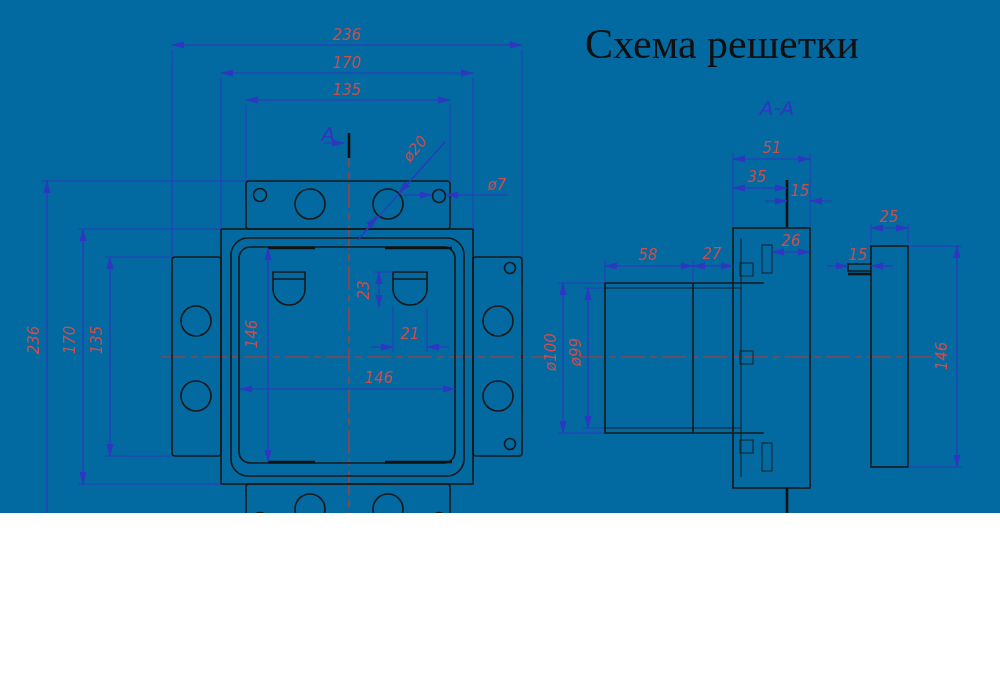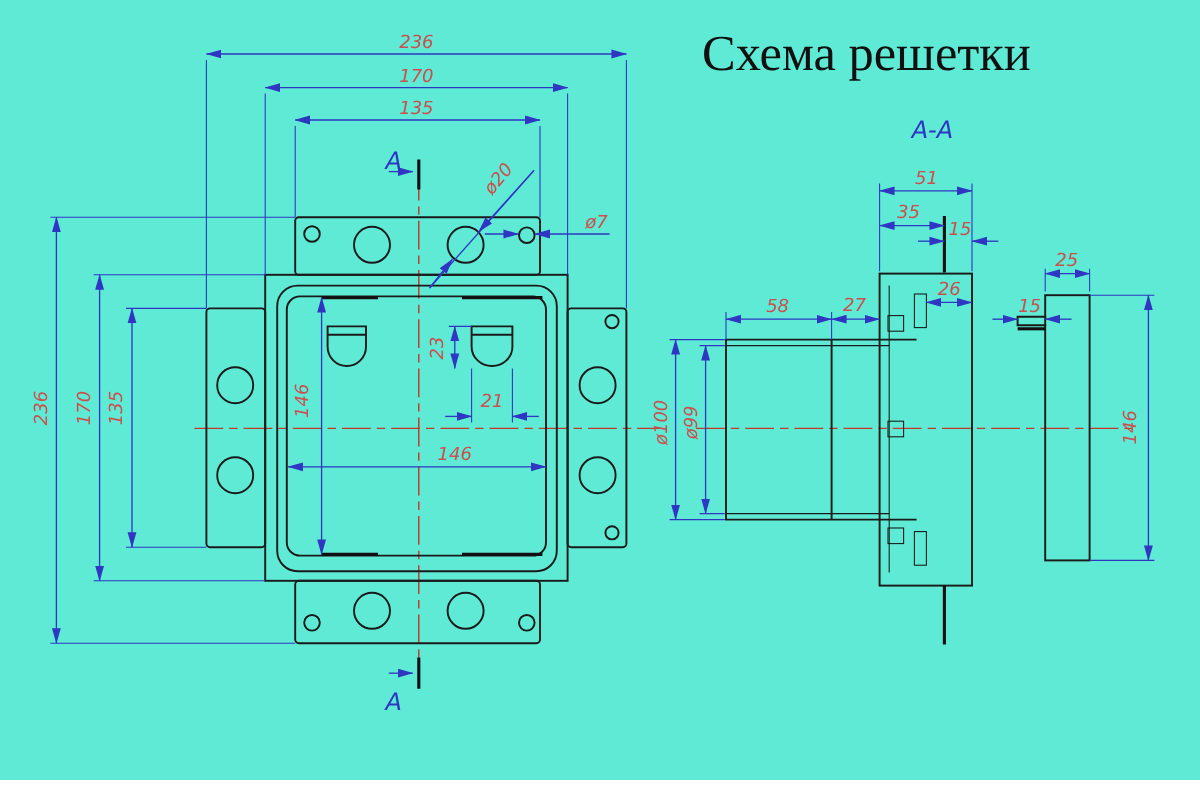--- a/index.html
+++ b/index.html
@@ -1,16 +1,16 @@
 <!DOCTYPE html>
 <html><head>
 <meta charset="utf-8">
 <style>
   html,body { margin:0; padding:0; background:#ffffff; }
-  .canvas { position:relative; width:1000px; height:650px; background:#5eead4; overflow:hidden; }
+  .canvas { position:relative; width:1000px; height:513px; background:#0369a1; overflow:hidden; }
   svg { display:block; }
 
   
   .pl   { stroke:#1a1a1a; stroke-width:1.6; fill:none; stroke-linecap:square; }
   .thin { stroke:#1a1a1a; stroke-width:0.9; fill:none; }
   .plt  { stroke:#111111; stroke-width:2.6; fill:none; }
 
   
   .dim { stroke:#2f36c2; stroke-width:1.1; fill:none; }
   .ext { stroke:#2f36c2; stroke-width:0.9; fill:none; }

